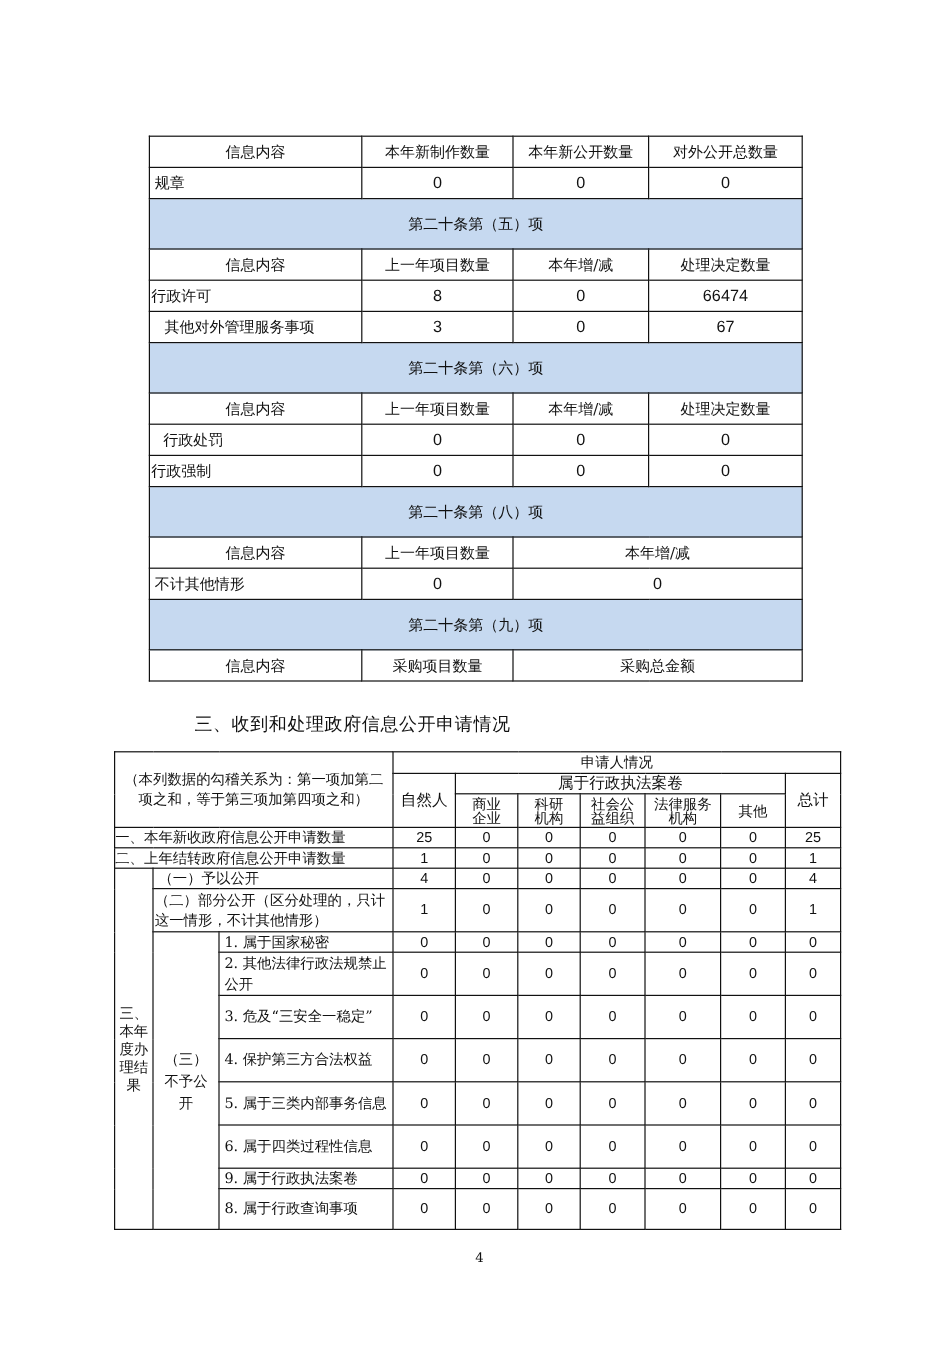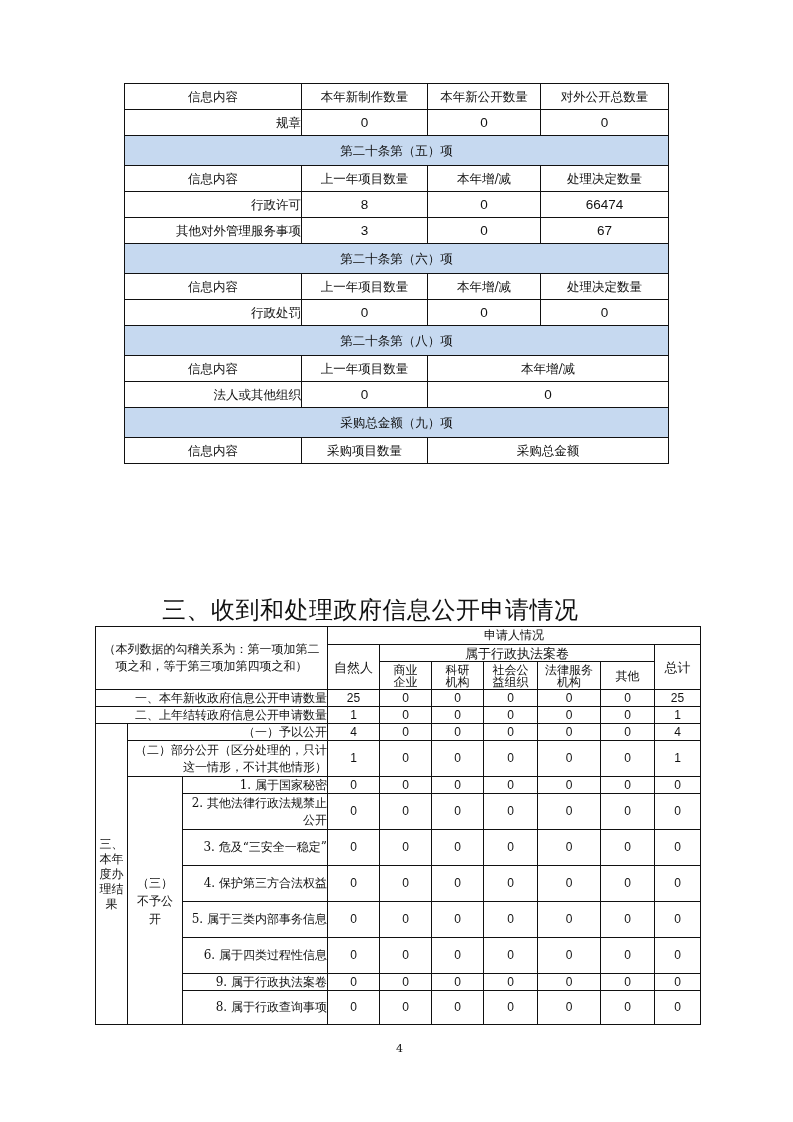--- a/index.html
+++ b/index.html
@@ -1,28 +1,28 @@
 <!DOCTYPE html>
 <html><head>
 <meta charset="utf-8">
 <style>
   html, body { margin: 0; padding: 0; background: #ffffff; }
   body { width: 793px; height: 1122px; position: relative; overflow: hidden;
          font-family: "DejaVu Serif", "Liberation Serif", serif; color: #111; }
   table { border-collapse: collapse; position: absolute; table-layout: fixed; }
   td { border: 1.3px solid #111; padding: 0; font-size: 12.5px; line-height: 15px; vertical-align: middle; }
   .c { text-align: center; }
-  .l { text-align: right; padding-left: 4px; }
+  .l { text-align: left; padding-left: 4px; }
   .band td { background: #C6D9F0; text-align: center; }
-  #t1 { left: 124px; top: 83px; width: 544px; }
+  #t1 { left: 124px; top: 113px; width: 544px; }
   #t1 tr { height: 26px; }
-  #t1 .band { height: 30px; }
+  #t1 .band { height: 42px; }
   .num { font-family: "Liberation Sans", sans-serif; font-size: 13.5px; }
   #sec-title { position: absolute; left: 162px; top: 594px; font-family: Liberation Sans, sans-serif;
-               font-size: 24px; font-weight: normal; letter-spacing: 0.5px; }
+               font-size: 15px; font-weight: normal; letter-spacing: 0.5px; }
   #t2 { left: 95px; top: 626px; width: 605px; }
   #t2 td { font-size: 12px; line-height: 15px; }
   .hdr2 { line-height: 12px !important; margin-top: 44px; }
   .vtxt { text-align: center; line-height: 16px; }
   #page-num { position: absolute; left: 396px; top: 1042px; font-size: 11px; }
 </style>
 </head>
 <body>
 
 <table id="t1">
@@ -55,58 +55,64 @@
     <td class="c">本年增/减</td>
     <td class="c">处理决定数量</td>
   </tr>
   <tr>
     <td class="l" style="padding-left:1px">行政许可</td>
     <td class="c num">8</td>
     <td class="c num">0</td>
     <td class="c num">66474</td>
   </tr>
   <tr>
-    <td class="l" style="padding-left:1px">其他对外管理服务事项</td>
+    <td class="l" style="padding-left:12px">其他对外管理服务事项</td>
     <td class="c num">3</td>
     <td class="c num">0</td>
     <td class="c num">67</td>
   </tr>
 
   <tr class="band">
     <td colspan="4">第二十条第（六）项</td>
   </tr>
   <tr>
     <td class="c">信息内容</td>
     <td class="c">上一年项目数量</td>
     <td class="c">本年增/减</td>
     <td class="c">处理决定数量</td>
   </tr>
   <tr>
     <td class="l" style="padding-left:11px">行政处罚</td>
     <td class="c num">0</td>
     <td class="c num">0</td>
     <td class="c num">0</td>
   </tr>
+  <tr>
+    <td class="l" style="padding-left:1px">行政强制</td>
+    <td class="c num">0</td>
+    <td class="c num">0</td>
+    <td class="c num">0</td>
+  </tr>
 
   <tr class="band">
     <td colspan="4">第二十条第（八）项</td>
   </tr>
   <tr>
     <td class="c">信息内容</td>
     <td class="c">上一年项目数量</td>
     <td class="c" colspan="2">本年增/减</td>
   </tr>
   <tr>
-    <td class="l">法人或其他组织</td>
+    <td class="l">不计其他情形</td>
     <td class="c num">0</td>
     <td class="c num" colspan="2">0</td>
   </tr>
 
   <tr class="band">
-    <td colspan="4">采购总金额（九）项</td>
+    <td colspan="4">第二十条第（九）项</td>
   </tr>
   <tr>
     <td class="c">信息内容</td>
     <td class="c">采购项目数量</td>
     <td class="c" colspan="2">采购总金额</td>
   </tr>
 </tbody>
   </table>
 
 <div id="sec-title">三、收到和处理政府信息公开申请情况</div>

